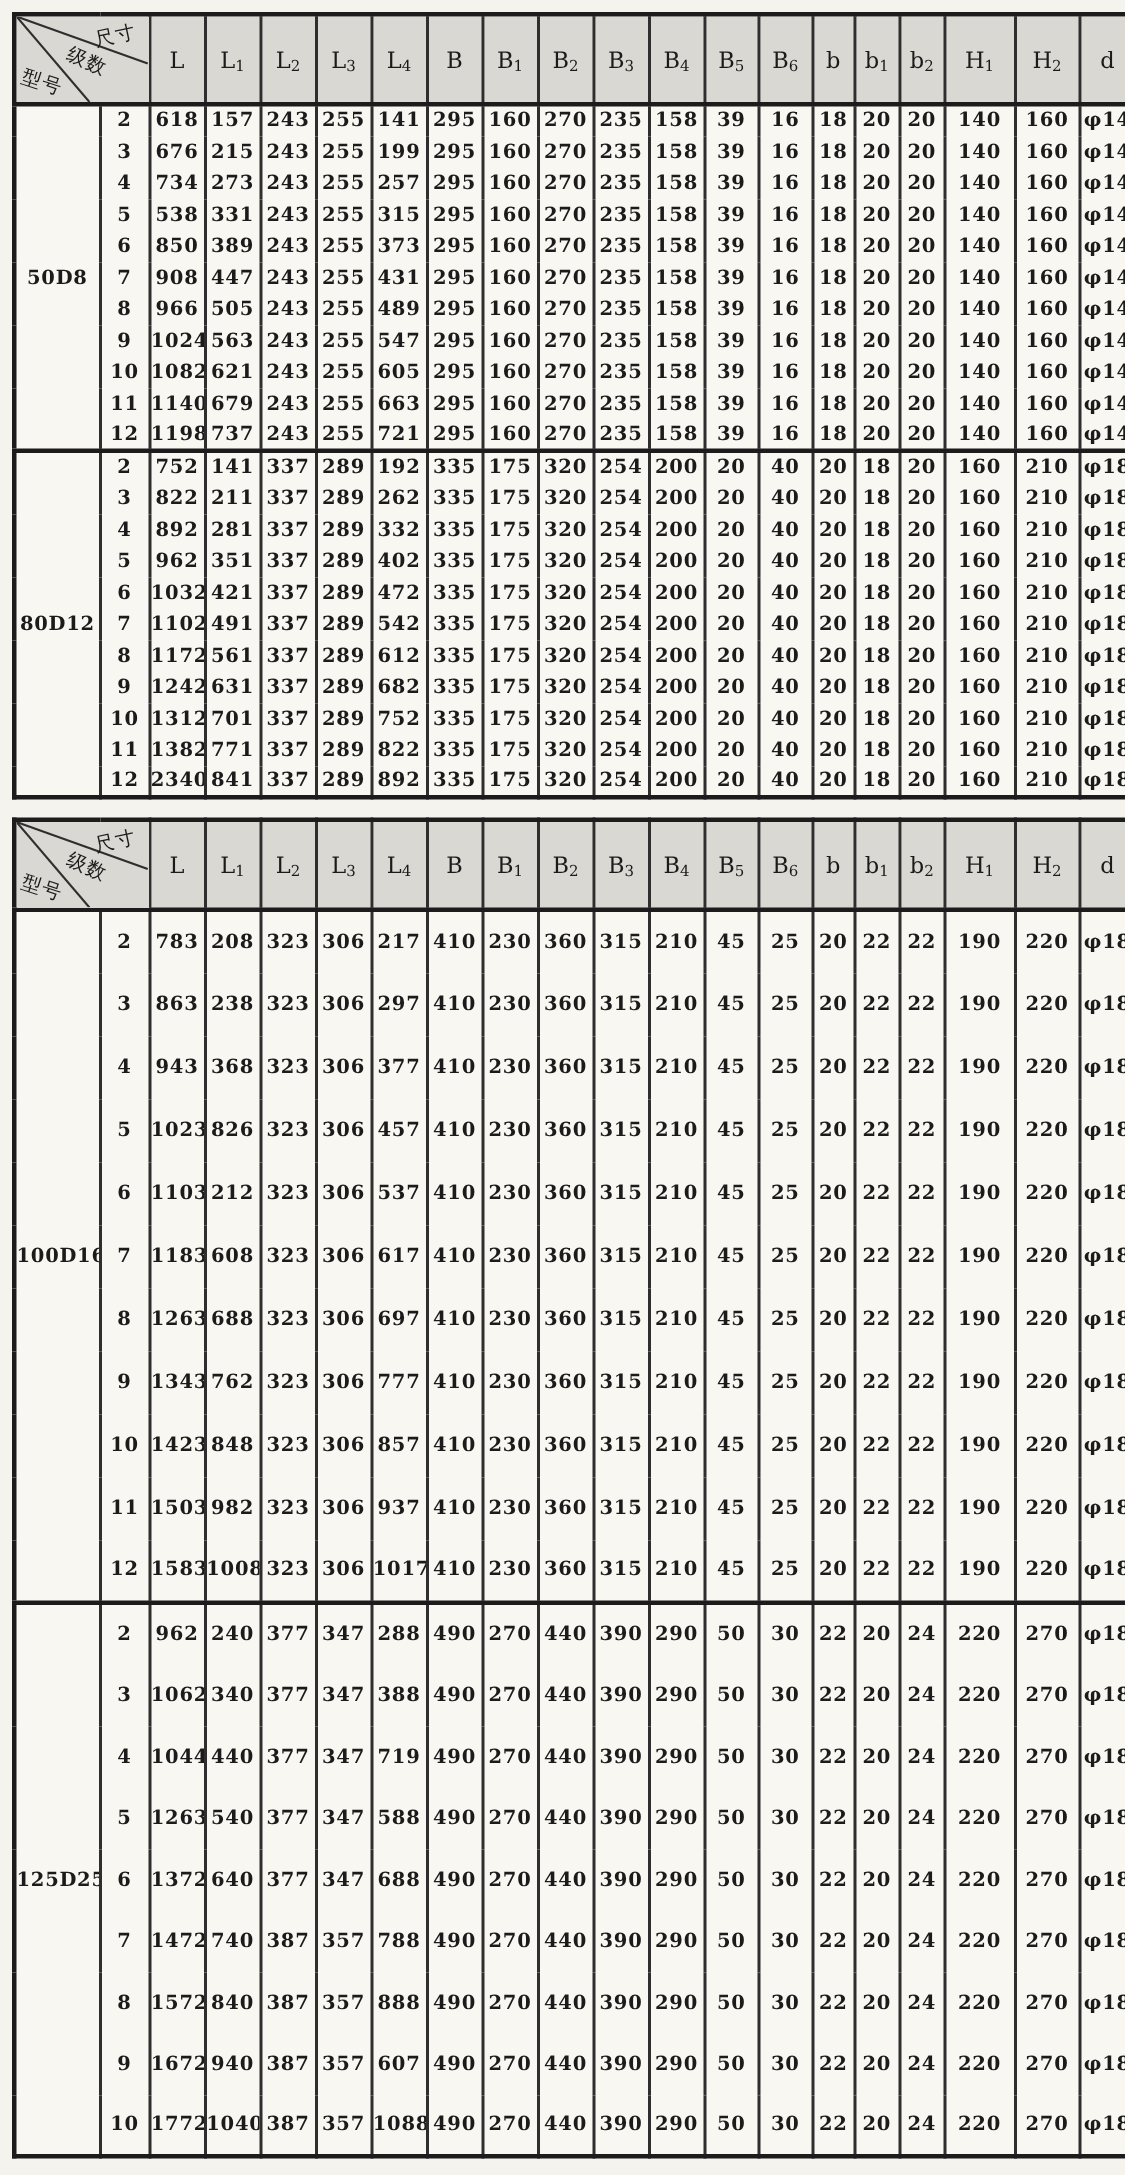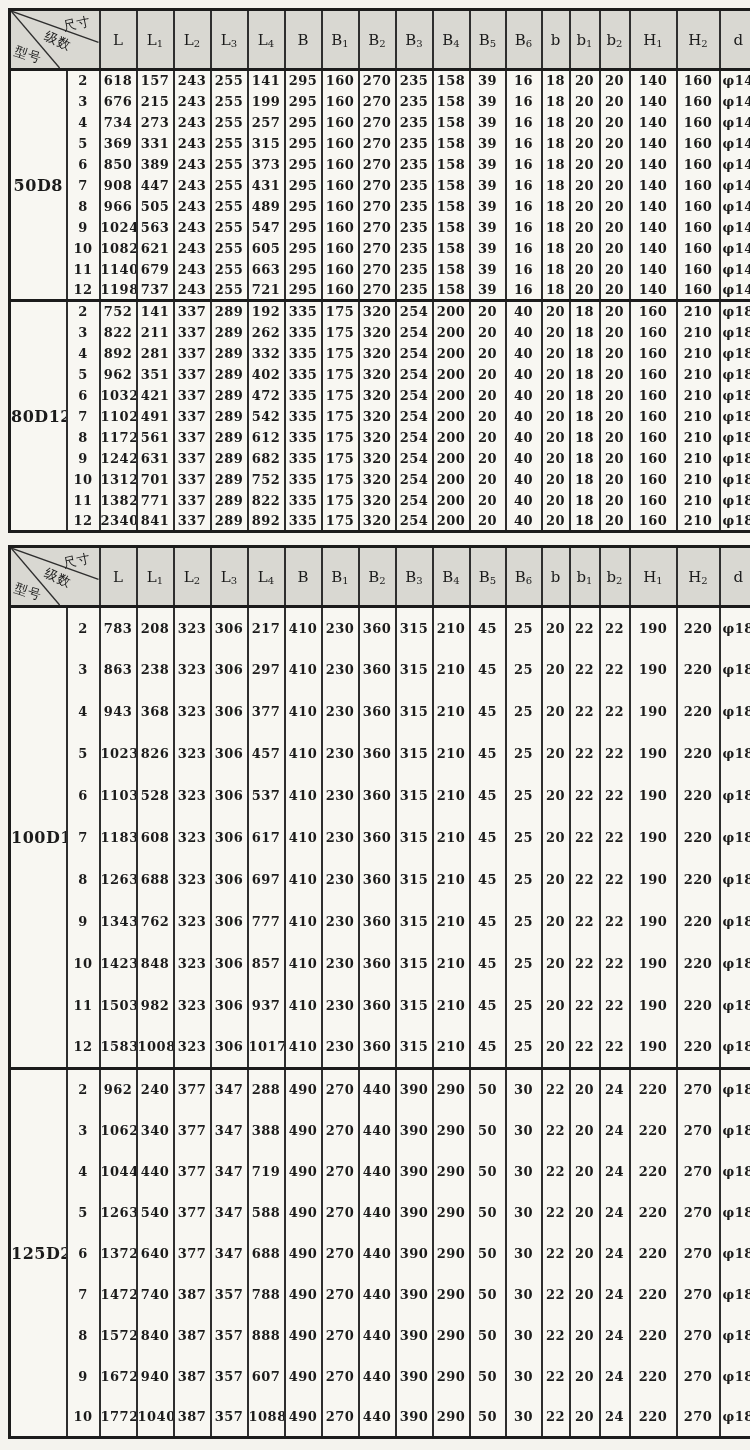--- a/index.html
+++ b/index.html
@@ -44,21 +44,21 @@
   .t1 tbody tr{height:21px;}
   .t2 tbody:nth-of-type(1) tr{height:42px;}
   .t2 tbody:nth-of-type(2) tr{height:41px;}
   .dim-table td{
     font-size:13px;
     font-weight:bold;
     font-family:"DejaVu Serif", serif;
     letter-spacing:0.5px;
   }
   .dim-table td.model-cell{
-    font-size:16px;
+    font-size:13px;
     letter-spacing:0.5px;
   }
   .dim-table sub{
     font-size:10px;
     line-height:0;
     vertical-align:baseline;
     position:relative;
     bottom:-2px;
   }
   th.corner{
@@ -201,21 +201,21 @@
           <td>16</td>
           <td>18</td>
           <td>20</td>
           <td>20</td>
           <td>140</td>
           <td>160</td>
           <td>φ14</td>
         </tr>
         <tr>
           <td>5</td>
-          <td>369</td>
+          <td>538</td>
           <td>331</td>
           <td>243</td>
           <td>255</td>
           <td>315</td>
           <td>295</td>
           <td>160</td>
           <td>270</td>
           <td>235</td>
           <td>158</td>
           <td>39</td>
@@ -747,21 +747,21 @@
           <td>20</td>
           <td>22</td>
           <td>22</td>
           <td>190</td>
           <td>220</td>
           <td>φ18</td>
         </tr>
         <tr>
           <td>6</td>
           <td>1103</td>
-          <td>528</td>
+          <td>212</td>
           <td>323</td>
           <td>306</td>
           <td>537</td>
           <td>410</td>
           <td>230</td>
           <td>360</td>
           <td>315</td>
           <td>210</td>
           <td>45</td>
           <td>25</td>

